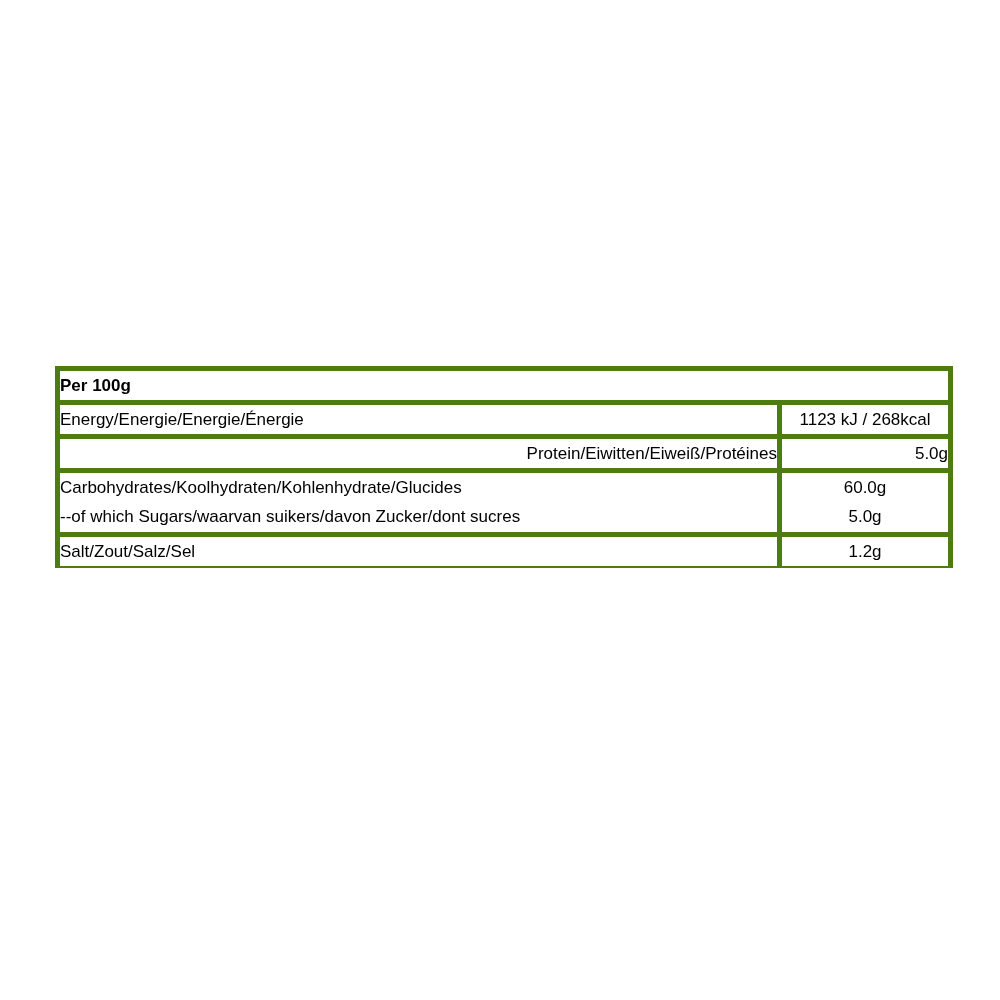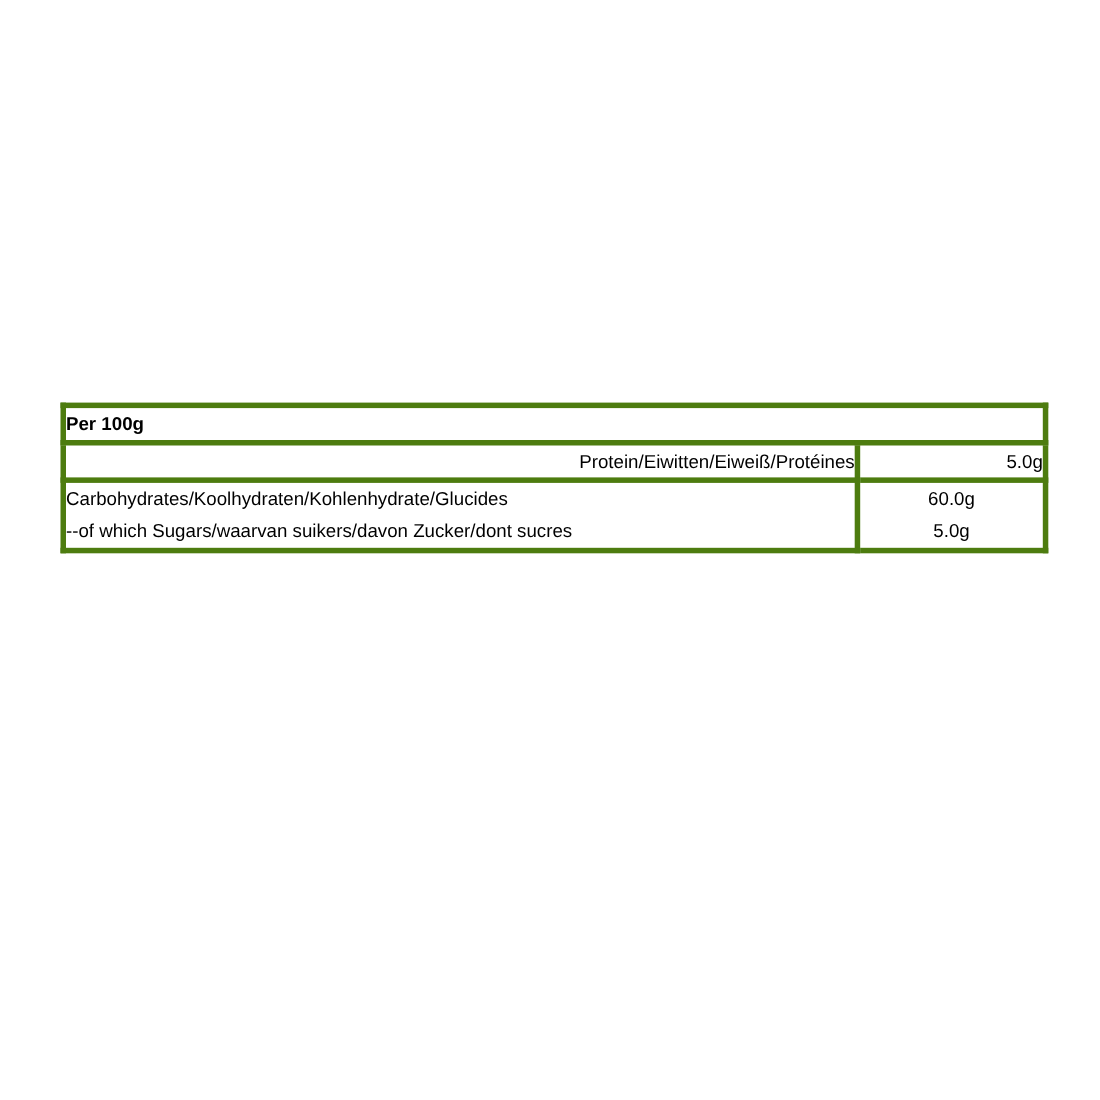--- a/index.html
+++ b/index.html
@@ -63,33 +63,41 @@
   <table class="nutrition">
     <colgroup>
       <col class="c-label">
       <col class="c-value">
     </colgroup>
     <tbody>
       <tr class="r-header">
         <td colspan="2" class="header-cell">Per 100g</td>
       </tr>
 
+      <tr class="r-energy">
+        <td class="lbl">Energy/Energie/Energie/Énergie</td>
+        <td class="val">1123 kJ / 268kcal</td>
+      </tr>
 
       <tr class="r-protein">
         <td class="lbl">Protein/Eiwitten/Eiweiß/Protéines</td>
         <td class="val">5.0g</td>
       </tr>
 
 
       <tr class="r-carb">
         <td class="lbl">
           <div class="line">Carbohydrates/Koolhydraten/Kohlenhydrate/Glucides</div>
           <div class="line">--of which Sugars/waarvan suikers/davon Zucker/dont sucres</div>
         </td>
         <td class="val">
           <div class="line">60.0g</div>
           <div class="line">5.0g</div>
         </td>
       </tr>
 
+      <tr class="r-salt">
+        <td class="lbl">Salt/Zout/Salz/Sel</td>
+        <td class="val">1.2g</td>
+      </tr>
     </tbody>
   </table>
 </div>
 
 </body></html>

